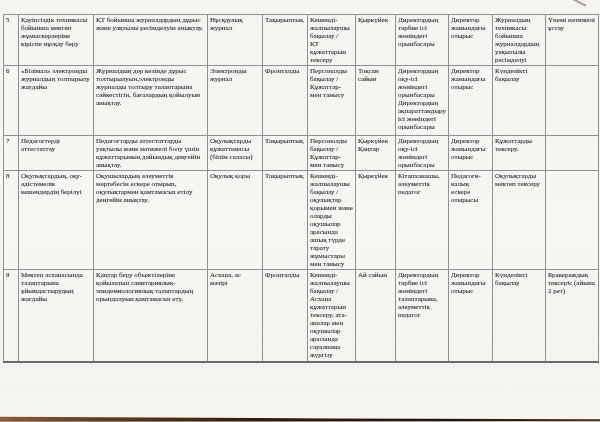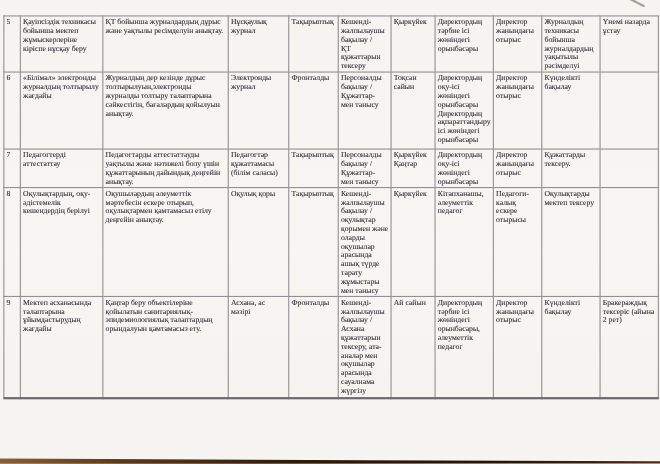--- a/index.html
+++ b/index.html
@@ -61,21 +61,21 @@
         <td>Қауіпсіздік техникасы бойынша мектеп жұмыскерлеріне кіріспе нұсқау беру</td>
         <td>ҚТ бойынша журналдардың дұрыс және уақтылы ресімделуін анықтау.</td>
         <td>Нұсқаулық журнал</td>
         <td>Тақырыптық</td>
         <td>Кешенді-жалпылаушы бақылау /
 ҚТ құжаттарын тексеру</td>
         <td>Қыркүйек</td>
         <td>Директордың тәрбие ісі жөніндегі орынбасары</td>
         <td>Директор жанындағы отырыс</td>
         <td>Журналдың техникасы бойынша журналдардың уақытылы рәсімделуі</td>
-        <td>Үнемі назарда ұстау</td>
+        <td>Үнемі нәтижелі ұстау</td>
       </tr>
       <tr class="r1">
         <td>6</td>
         <td>«Білімал» электронды журналдың толтырылу жағдайы</td>
         <td>Журналдың дер кезінде дұрыс толтырылуын,электронды журналды толтыру талаптарына сәйкестігін, бағалардың қойылуын анықтау.</td>
         <td>Электронды журнал</td>
         <td>Фронталды</td>
         <td>Персоналды бақылау /
 Құжаттар-
 мен танысу</td>
@@ -83,21 +83,21 @@
         <td>Директордың оқу-ісі жөніндегі орынбасары
 Директордың ақпараттандыру ісі жөніндегі орынбасары</td>
         <td>Директор жанындағы отырыс</td>
         <td>Күнделікті бақылау</td>
         <td></td>
       </tr>
       <tr class="r2">
         <td>7</td>
         <td>Педагогтерді аттестаттау</td>
         <td>Педагогтарды аттестаттауды уақтылы және нәтижелі болу үшін құжаттарының дайындық деңгейін анықтау.</td>
-        <td>Педагогтар құжаттамасы (білім саласы)</td>
+        <td>Оқулықтарды құжаттамасы (білім саласы)</td>
         <td>Тақырыптық</td>
         <td>Персоналды бақылау /
 Құжаттар-
 мен танысу</td>
         <td>Қыркүйек
 Қаңтар</td>
         <td>Директордың оқу-ісі жөніндегі орынбасары</td>
         <td>Директор жанындағы отырыс</td>
         <td>Құжаттарды тексеру.</td>
         <td></td>
@@ -119,21 +119,21 @@
       </tr>
       <tr class="r4">
         <td>9</td>
         <td>Мектеп асханасында талаптарына ұйымдастырудың жағдайы</td>
         <td>Қаңтар беру объектілеріне қойылатын санитариялық-эпидемиологиялық талаптардың орындалуын қамтамасыз ету.</td>
         <td>Асхана, ас мәзірі</td>
         <td>Фронталды</td>
         <td>Кешенді-жалпылаушы бақылау /
 Асхана құжаттарын тексеру, ата-аналар мен оқушылар арасында сауалнама жүргізу</td>
         <td>Ай сайын</td>
-        <td>Директордың тәрбие ісі жөніндегі орынбасары, әлеуметтік педагог</td>
+        <td>Директордың тәрбие ісі жөніндегі талаптарына, әлеуметтік педагог</td>
         <td>Директор жанындағы отырыс</td>
         <td>Күнделікті бақылау</td>
         <td>Бракераждық тексеріс (айына 2 рет)</td>
       </tr>
     </tbody>
   </table>
 
   <div class="scan-edge"></div>
 </div>
 

